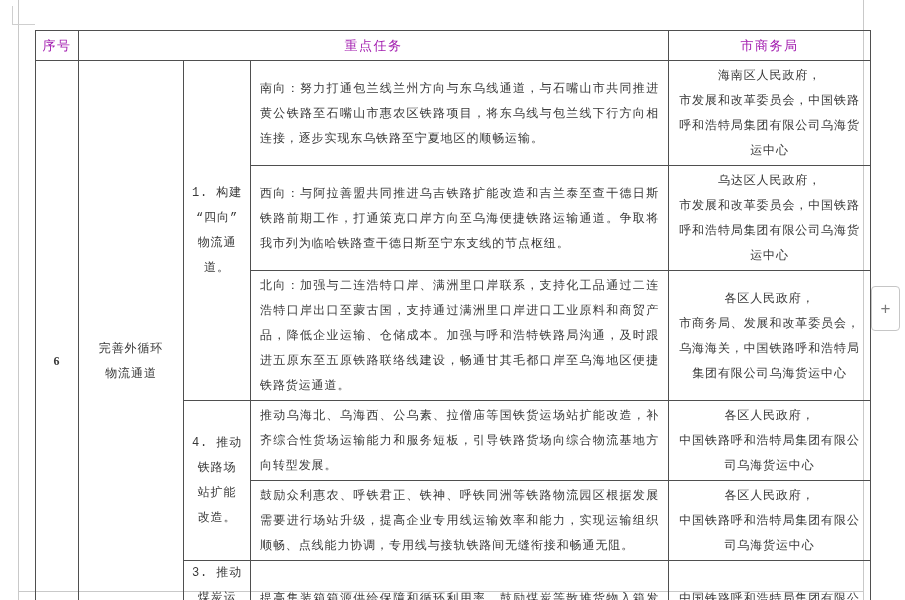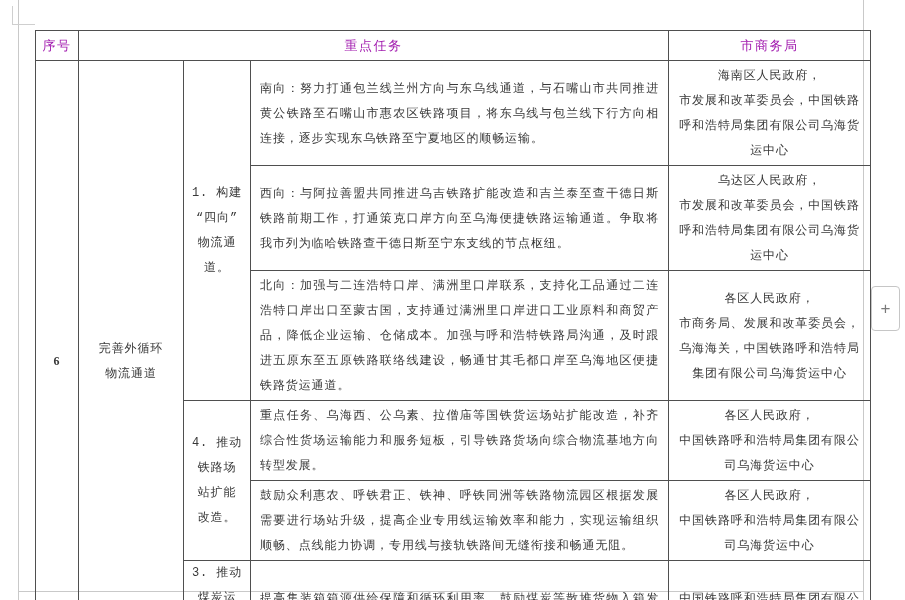--- a/index.html
+++ b/index.html
@@ -111,21 +111,21 @@
     <tr style="height:102px">
       <td class="task">北向：加强与二连浩特口岸、满洲里口岸联系，支持化工品通过二连浩特口岸出口至蒙古国，支持通过满洲里口岸进口工业原料和商贸产品，降低企业运输、仓储成本。加强与呼和浩特铁路局沟通，及时跟进五原东至五原铁路联络线建设，畅通甘其毛都口岸至乌海地区便捷铁路货运通道。</td>
       <td class="resp pre">各区人民政府，
 市商务局、发展和改革委员会，乌海海关，中国铁路呼和浩特局集团有限公司乌海货运中心</td>
     </tr>
     <tr style="height:70px">
       <td class="subtask pre" rowspan="2">4. 推动
 铁路场
 站扩能
 改造。</td>
-      <td class="task">重点任务、乌海西、公乌素、拉僧庙等国铁货运场站扩能改造，补齐综合性货场运输能力和服务短板，引导铁路货场向综合物流基地方向转型发展。</td>
+      <td class="task">推动乌海北、乌海西、公乌素、拉僧庙等国铁货运场站扩能改造，补齐综合性货场运输能力和服务短板，引导铁路货场向综合物流基地方向转型发展。</td>
       <td class="resp pre">各区人民政府，
 中国铁路呼和浩特局集团有限公司乌海货运中心</td>
     </tr>
     <tr style="height:75px">
       <td class="task">鼓励众利惠农、呼铁君正、铁神、呼铁同洲等铁路物流园区根据发展需要进行场站升级，提高企业专用线运输效率和能力，实现运输组织顺畅、点线能力协调，专用线与接轨铁路间无缝衔接和畅通无阻。</td>
       <td class="resp pre">各区人民政府，
 中国铁路呼和浩特局集团有限公司乌海货运中心</td>
     </tr>
     <tr style="height:90px">
       <td class="subtask pre">3. 推动

